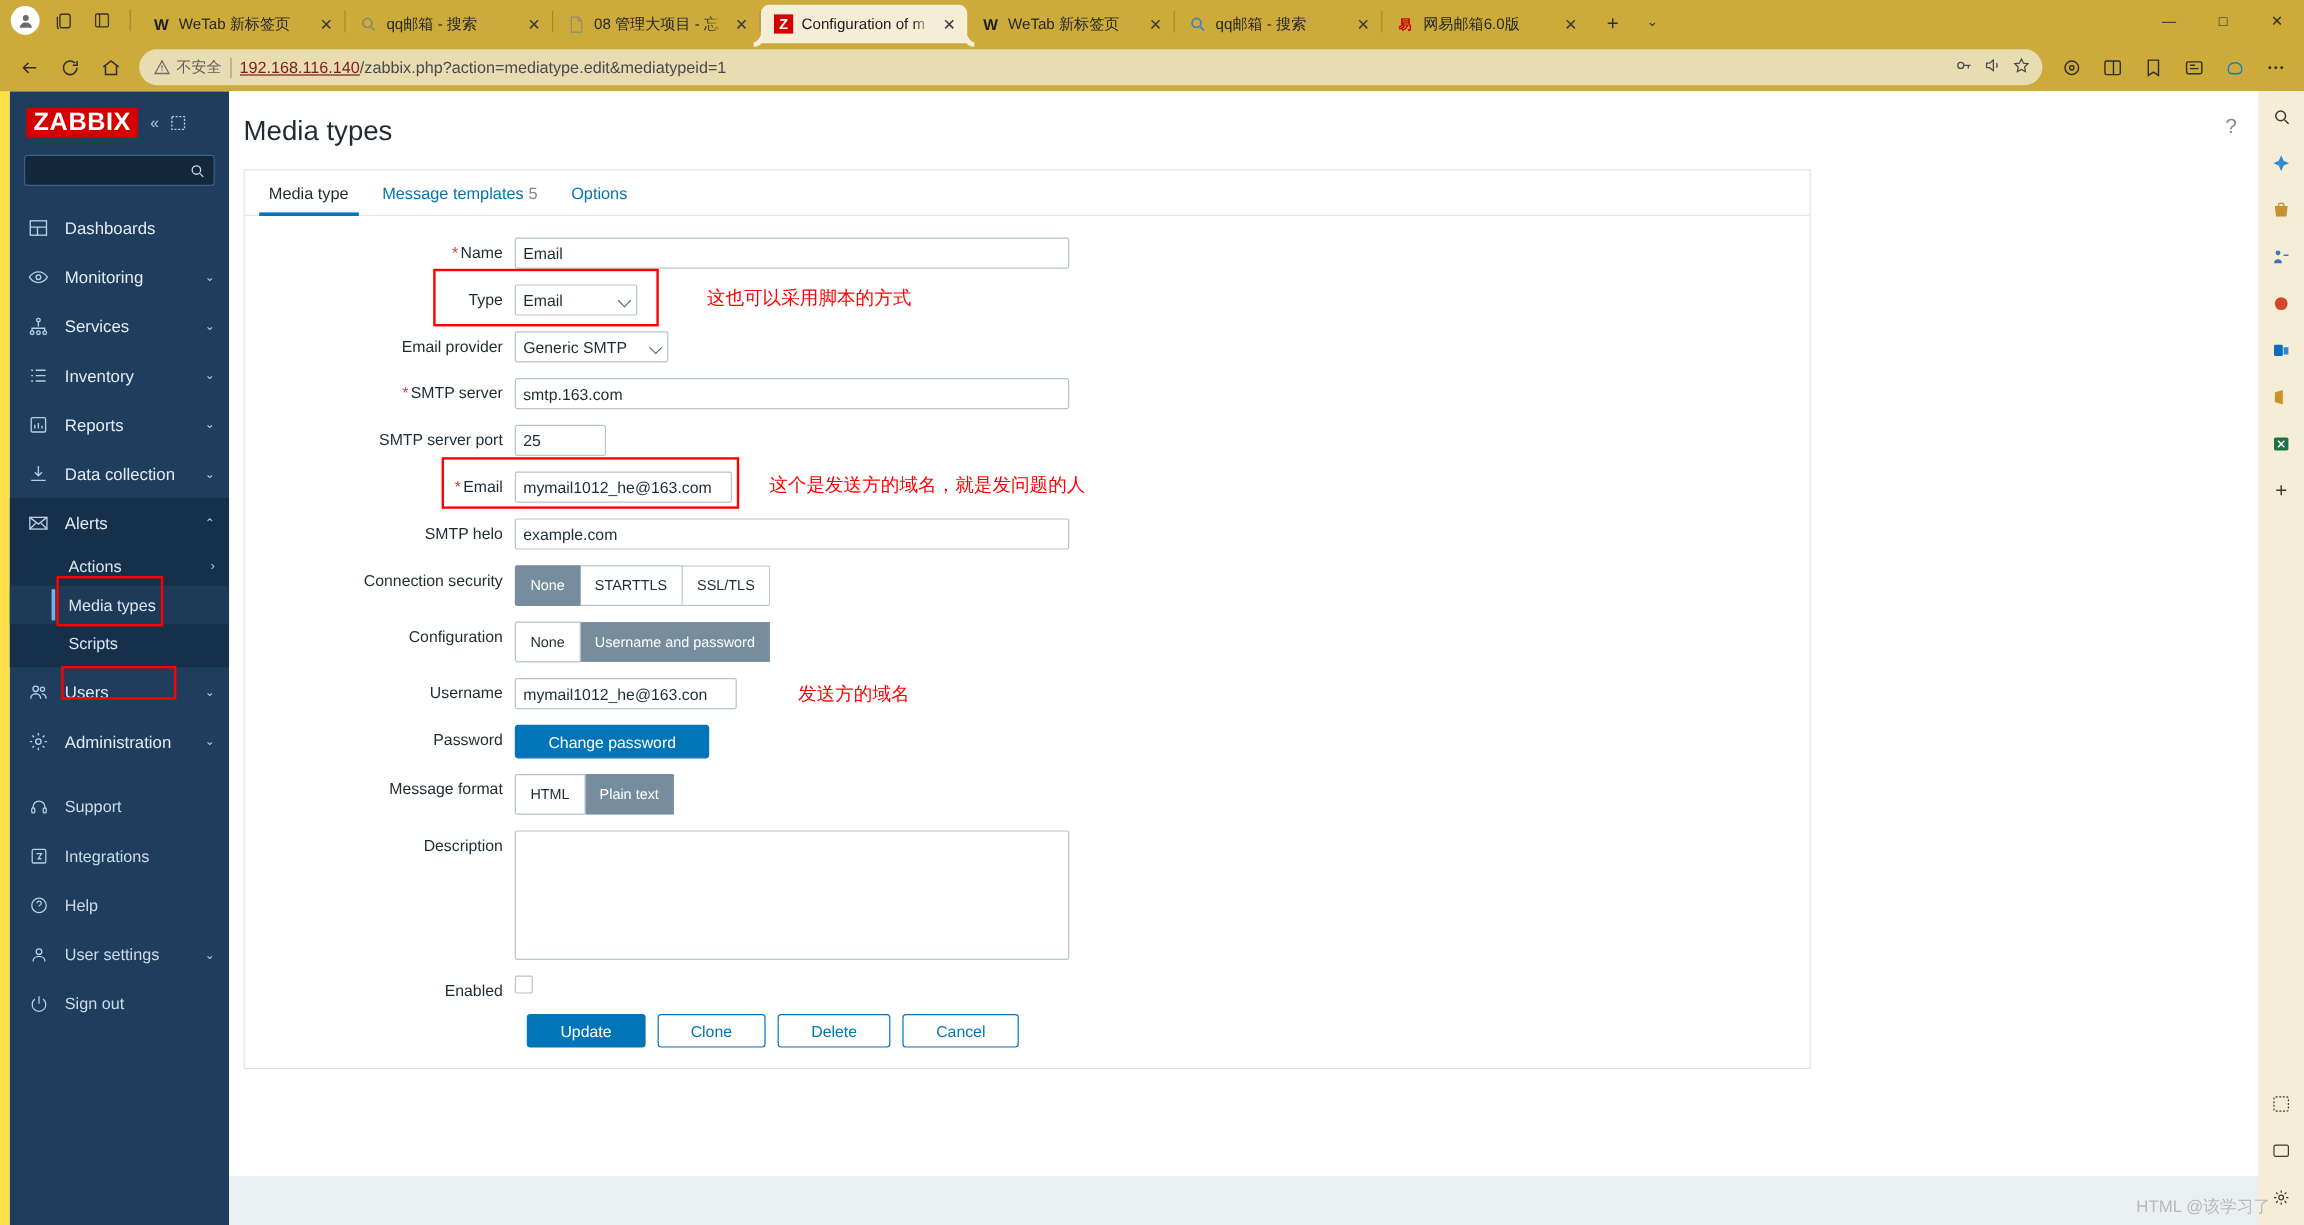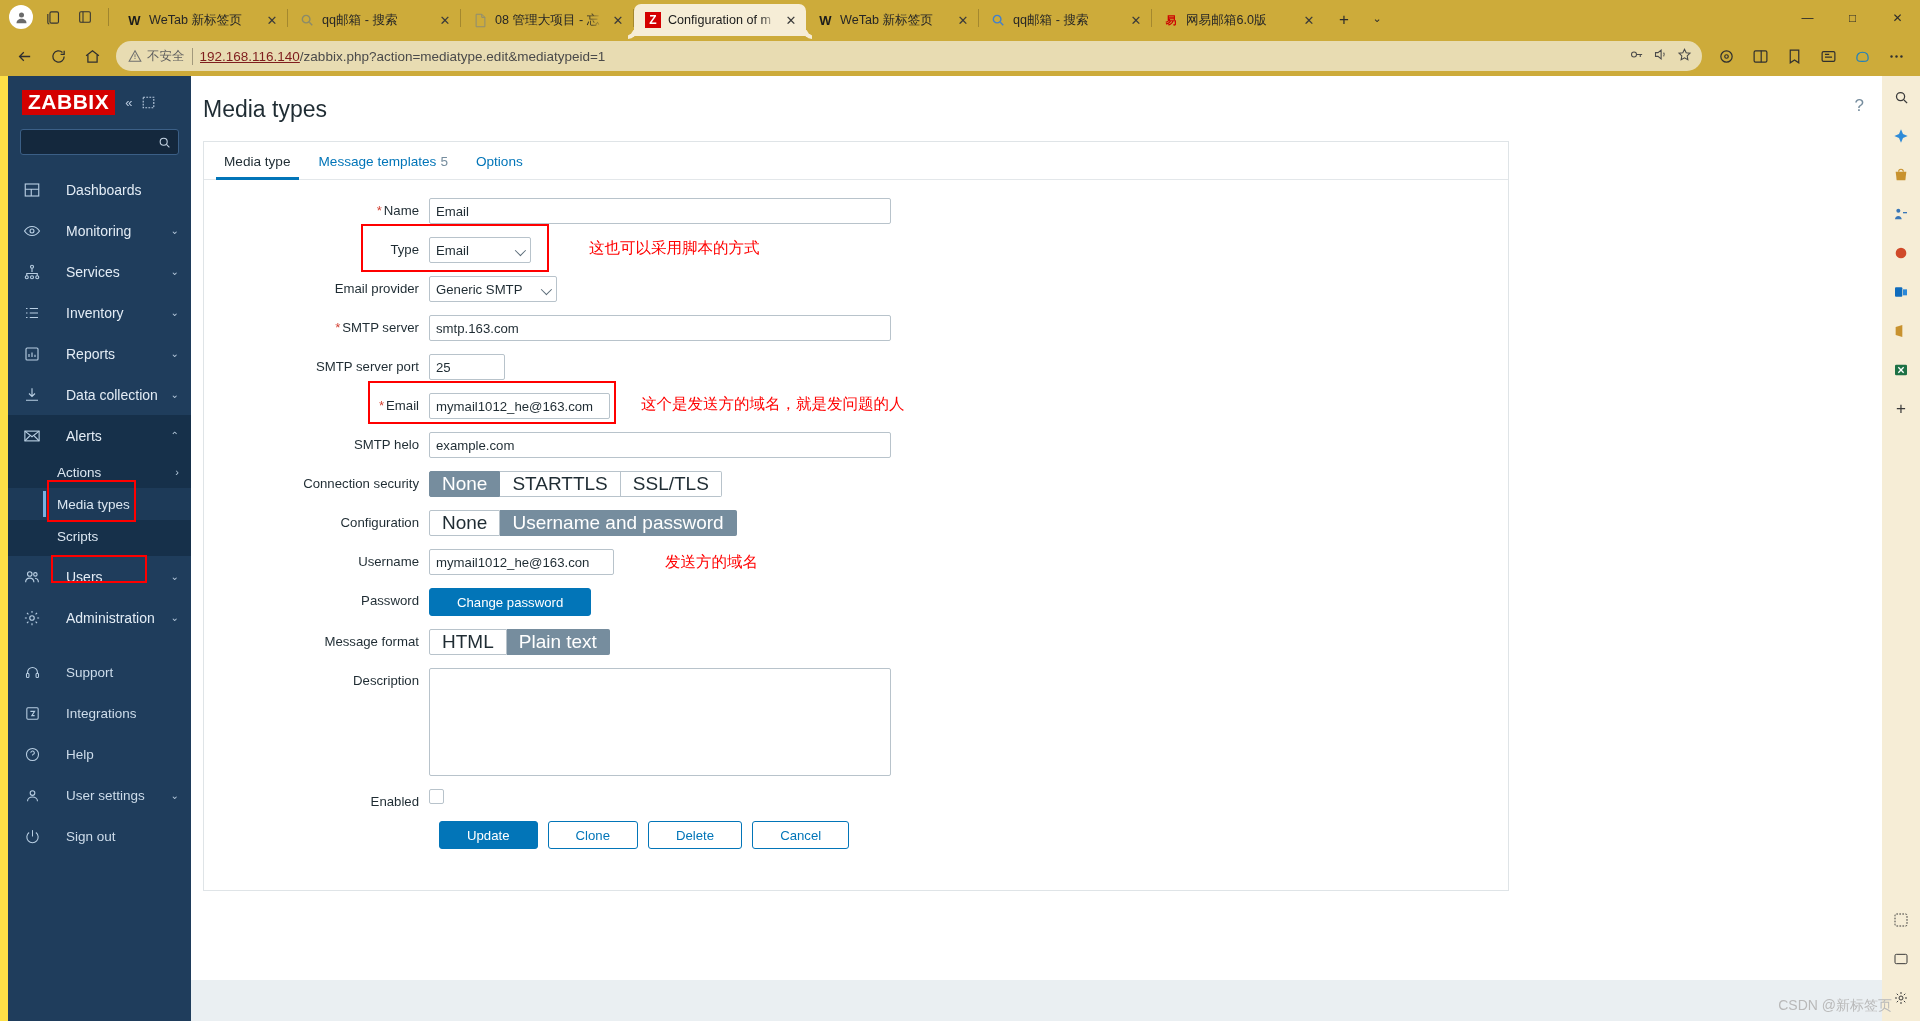--- a/index.html
+++ b/index.html
@@ -112,21 +112,21 @@
   }
   .zsearch svg { width:13px;height:13px;stroke:#c6d5e4;fill:none;stroke-width:2; }
 
   .znav { margin-top:4px; }
   .znav-item {
     height:41px; display:flex; align-items:center; padding:0 12px 0 14px; gap:12px;
     color:#e3ecf5; font-size:14px; position:relative;
   }
   .znav-item .zicon { width:20px;height:20px;flex:0 0 20px;display:flex;align-items:center;justify-content:center; }
   .znav-item .zicon svg { width:18px;height:18px;stroke:#b9cfe3;fill:none;stroke-width:1.5; }
-  .znav-item .zlabel { flex:1;margin-left:12px; }
+  .znav-item .zlabel { flex:1; }
   .znav-item .zchev { font-size:10px;color:#b5c8db; }
   .znav-item.open { background:#16304a; }
   .znav-sub { background:#16304a; padding-bottom:4px; }
   .znav-sub .zsub {
     height:32px; display:flex; align-items:center; padding-left:49px;
     font-size:13.5px; color:#dbe6f1; position:relative;
   }
   .znav-sub .zsub.active { background:#1d3a58; }
   .znav-sub .zsub.active::before {
     content:""; position:absolute; left:35px; top:3px; bottom:3px; width:3px; background:#79b0e0;
@@ -185,22 +185,22 @@
   .selwrap { position:relative; display:inline-block; }
   .selwrap::after {
     content:""; position:absolute; right:8px; top:11px; width:7px; height:7px;
     border-right:1.6px solid #5a6b78; border-bottom:1.6px solid #5a6b78;
     transform:rotate(45deg) translateY(-2px); pointer-events:none;
   }
   .selwrap.wide .zselect { width:128px; }
 
   .seg { display:flex; }
   .seg .sgi {
-    height:26px; padding:0 12px; display:flex; align-items:center; justify-content:center;
-    border:1px solid #b8c3cb; border-left:none; background:#fff; color:#1f2c33; font-size:19px;
+    height:26px; padding:16px 12px; display:flex; align-items:center; justify-content:center;
+    border:1px solid #b8c3cb; border-left:none; background:#fff; color:#1f2c33; font-size:12px;
   }
   .seg .sgi:first-child { border-left:1px solid #b8c3cb; border-radius:2px 0 0 2px; }
   .seg .sgi:last-child { border-radius:0 2px 2px 0; }
   .seg .sgi.on { background:#768d9e; color:#fff; border-color:#768d9e; }
 
   .btn {
     height:28px; padding:0 27px; border-radius:3px; font-size:13.2px;
     font-family:"Liberation Sans", sans-serif; display:inline-flex; align-items:center; justify-content:center;
     border:1px solid #0275b8; cursor:default;
   }
@@ -773,21 +773,21 @@
 
         <div class="botbar"></div>
       </div>
 
       <div class="pagescroll">
         <div class="arrow" style="top:2px;">▲</div>
         <div class="thumb"></div>
         <div class="arrow" style="bottom:2px;">▼</div>
       </div>
 
-      <div class="watermark">CSDN @新标签页</div>
+      <div class="watermark">HTML @该学习了</div>
     </div>
   </div>
 
   <div class="edgebar">
     <div class="ebi">
         <svg viewBox="0 0 24 24" width="15" height="15" fill="none" stroke="#3a3a3a" stroke-width="2">
           <circle cx="10.5" cy="10.5" r="6.5"></circle>
           <path d="M16 16l5 5"></path>
         </svg>
       </div>

